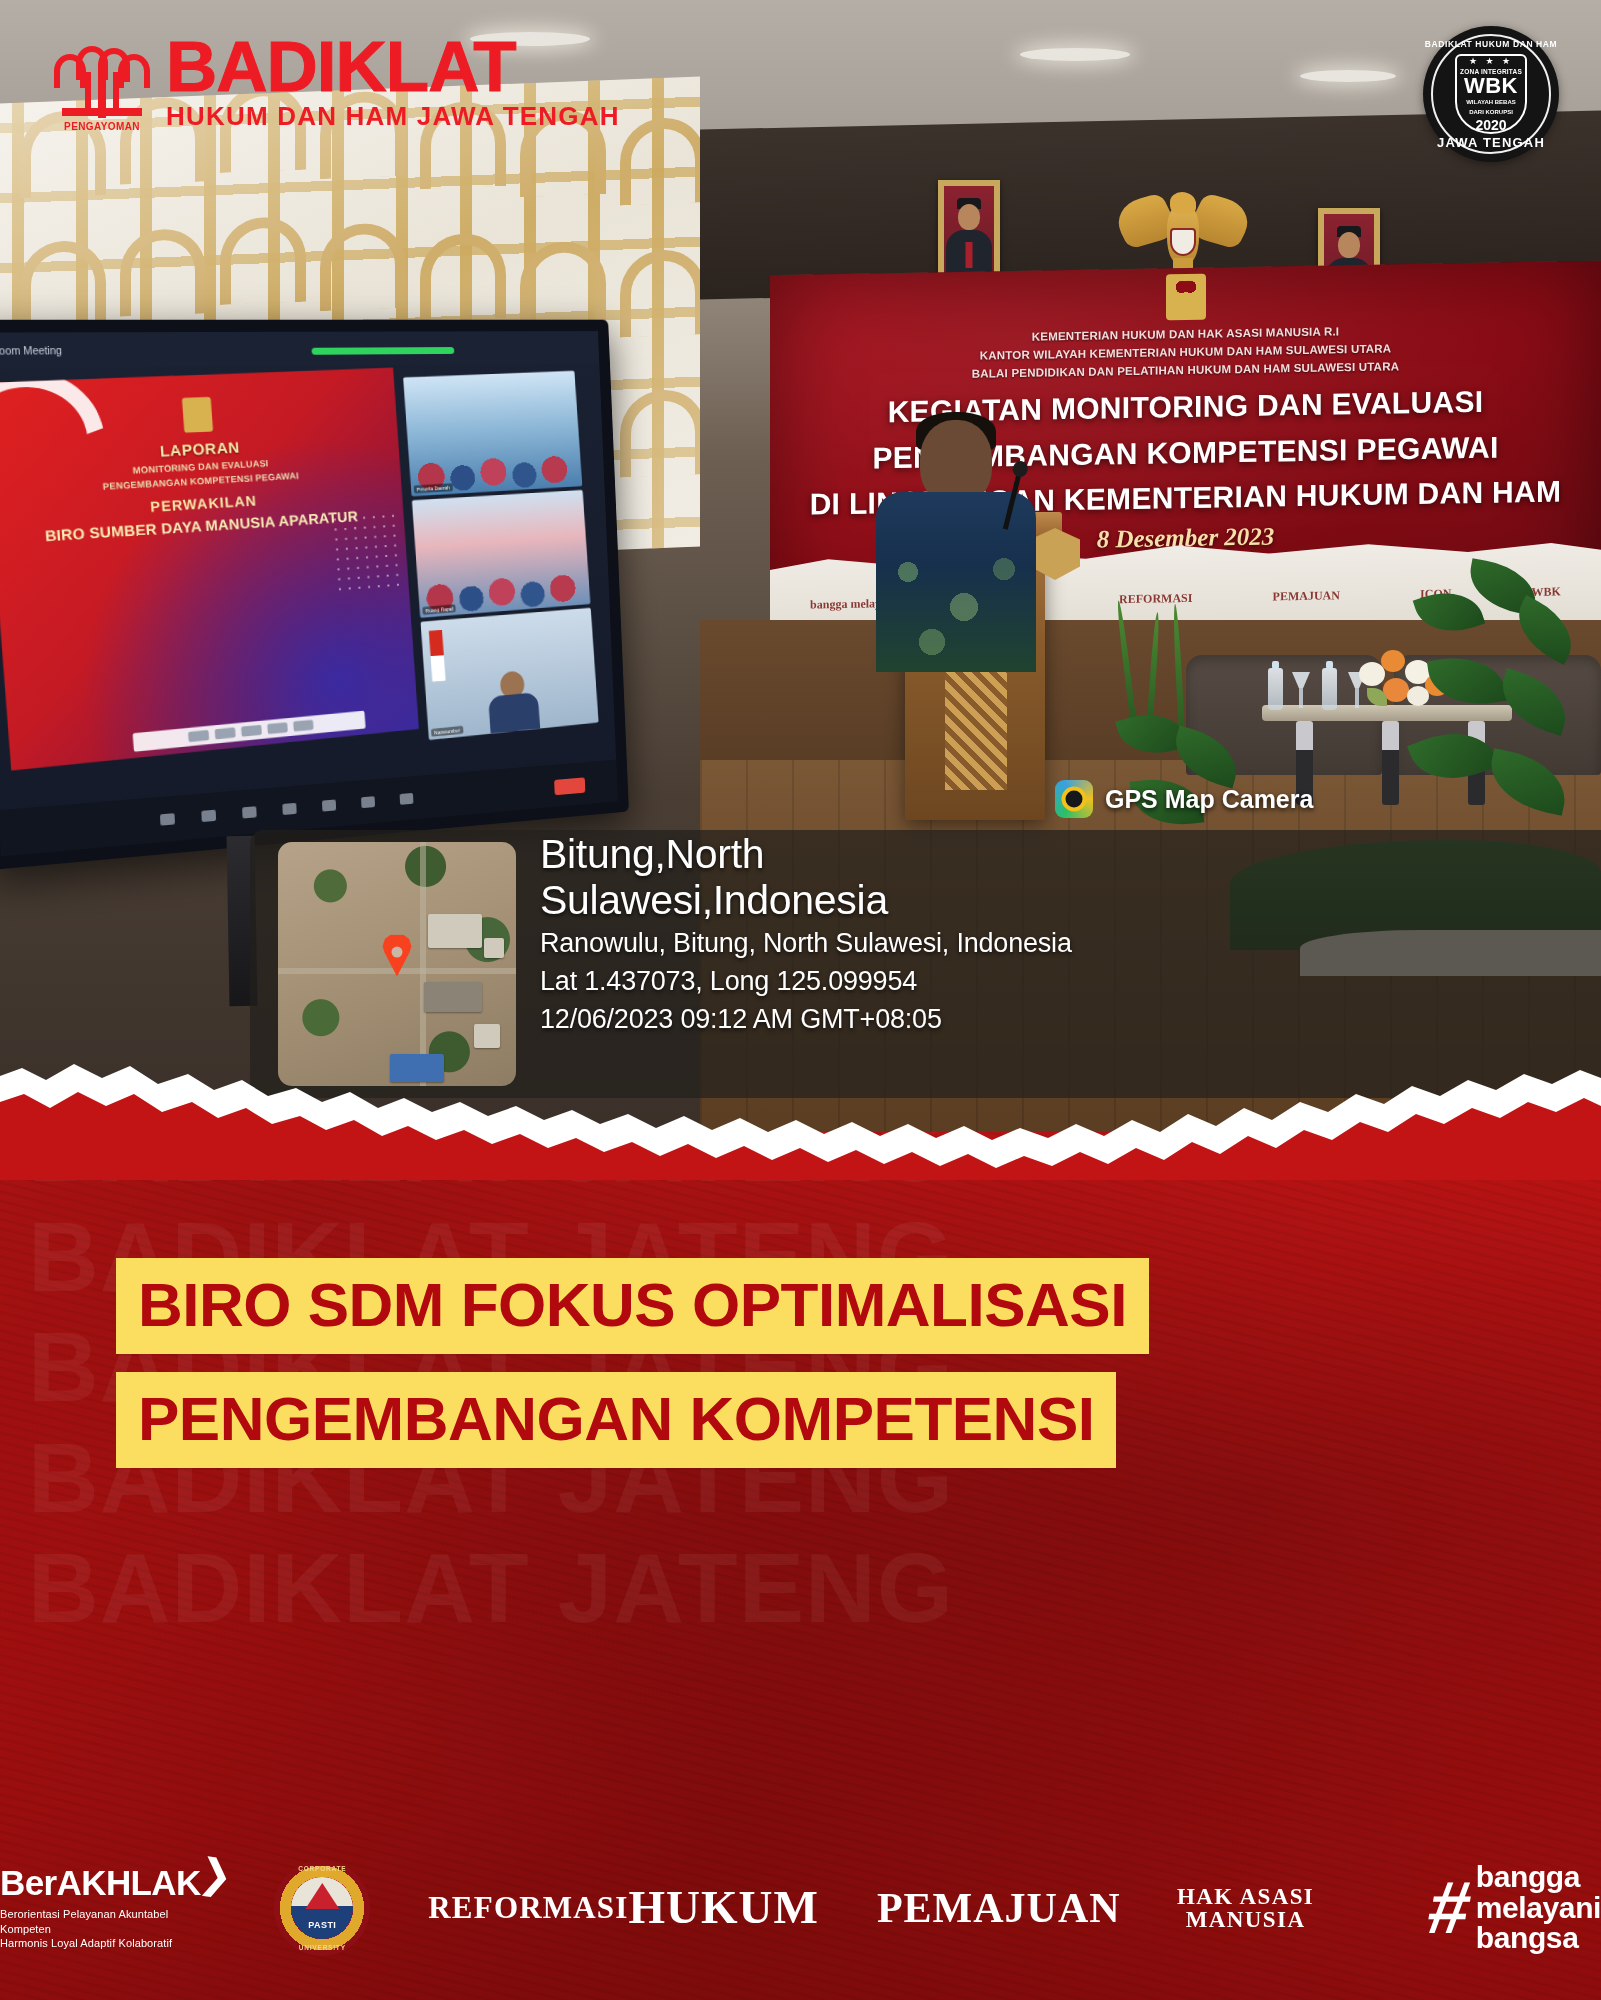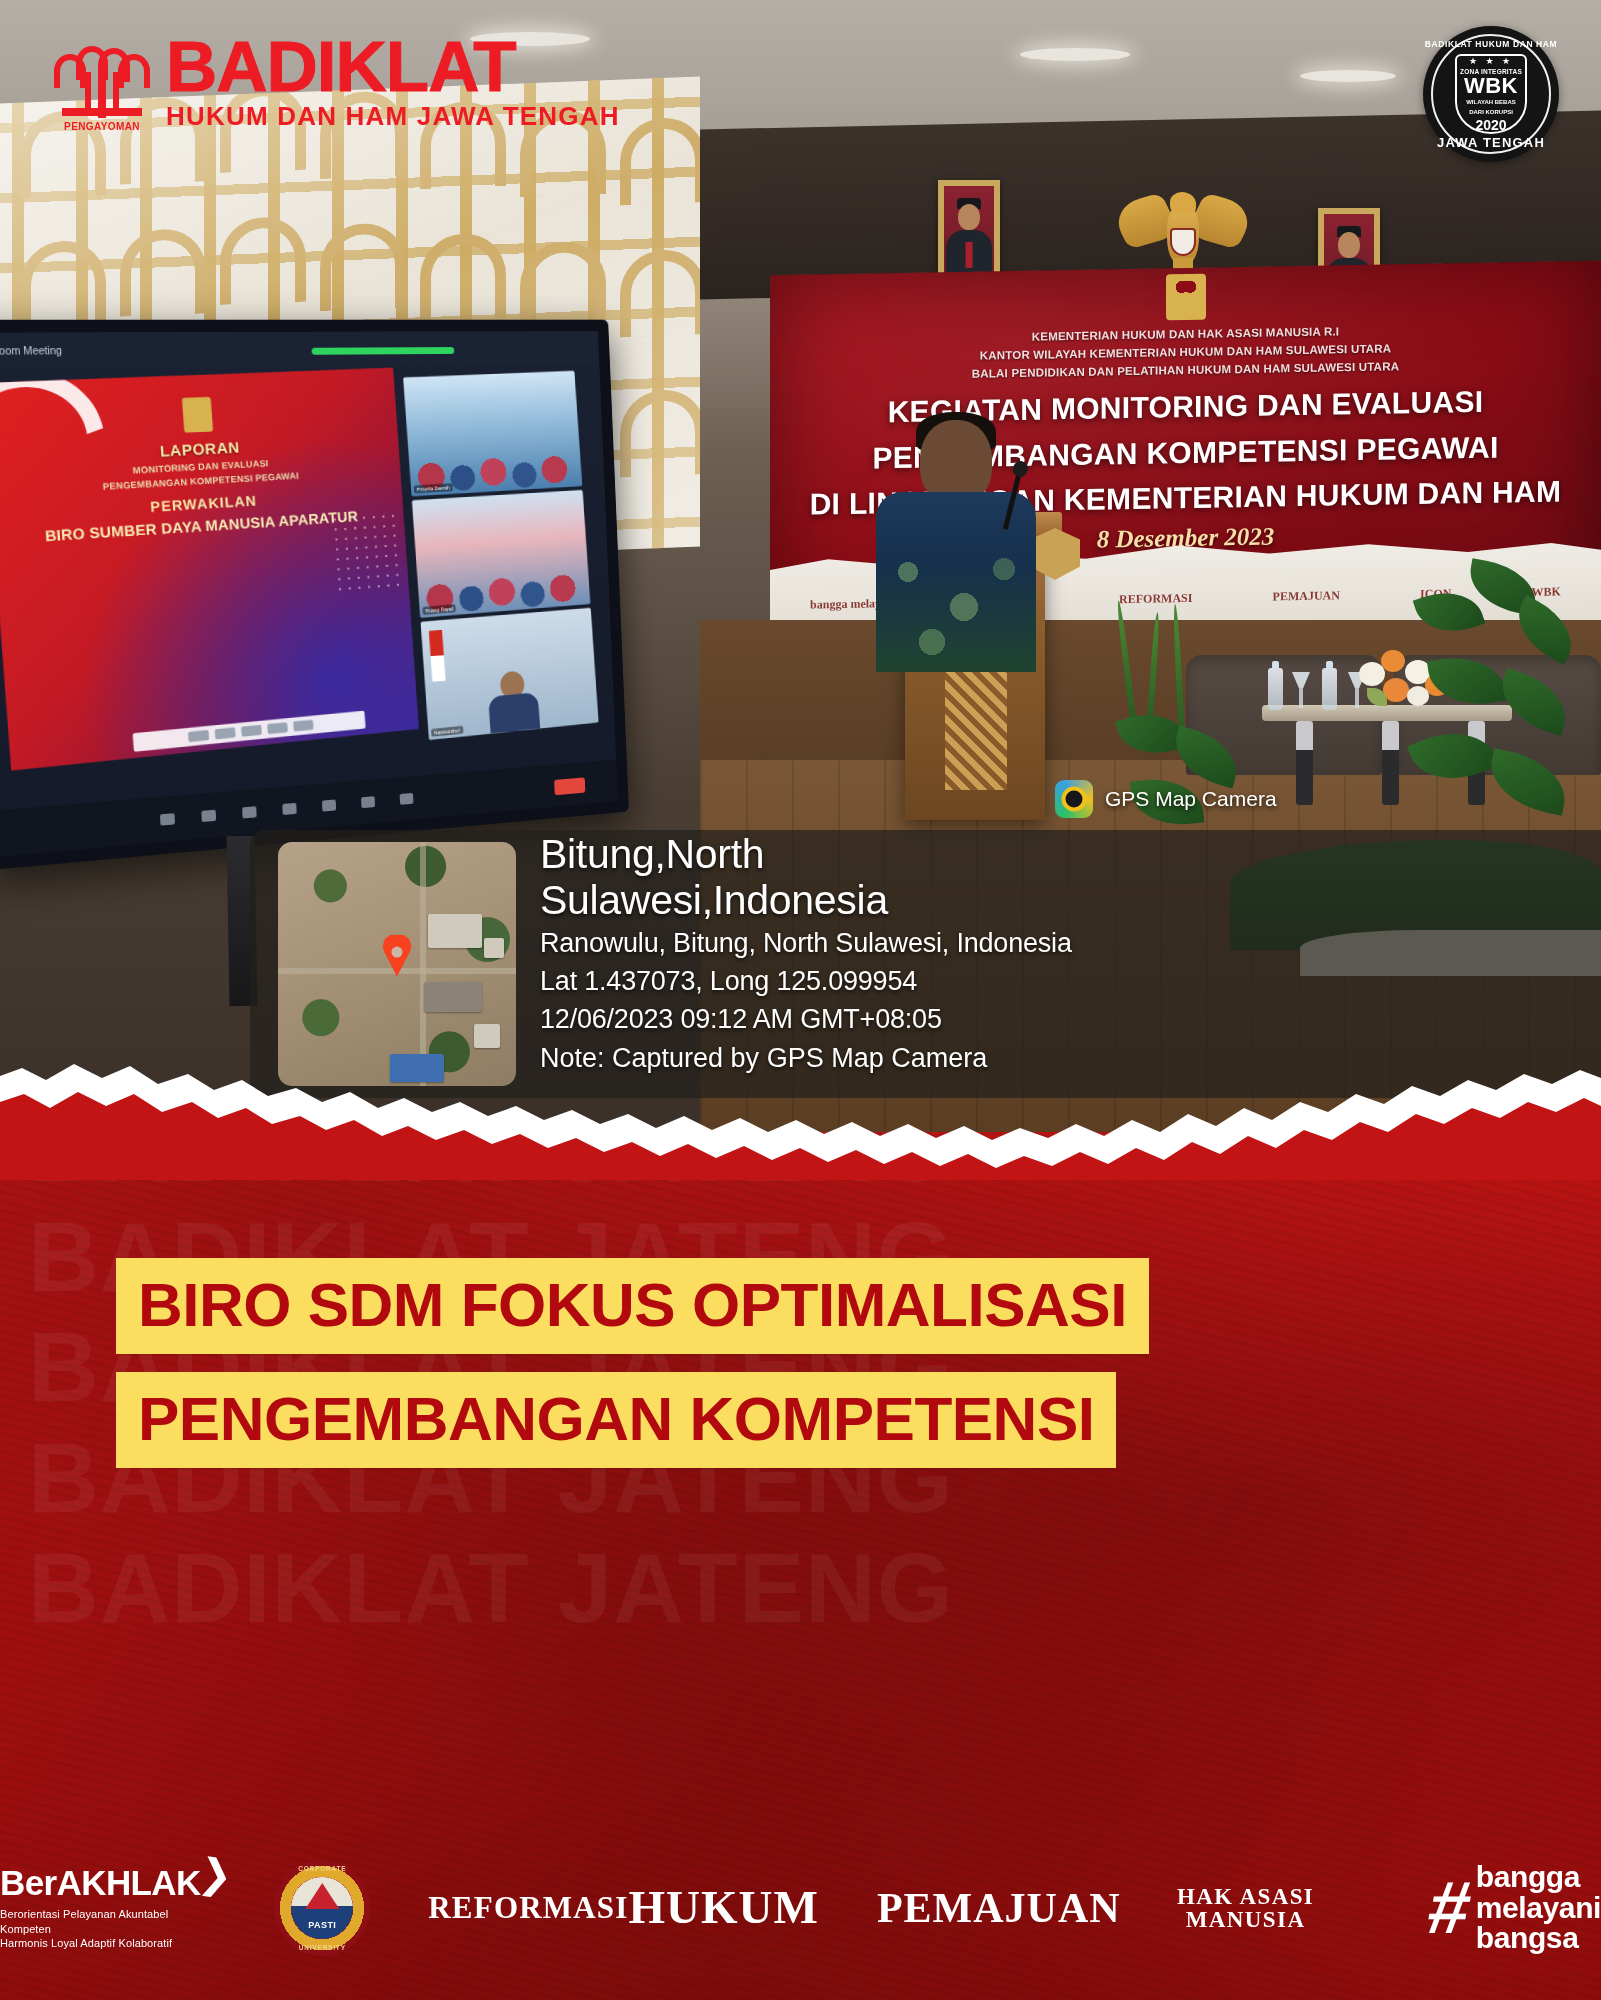--- a/index.html
+++ b/index.html
@@ -472,21 +472,21 @@
     width:38px; height:38px; border-radius:9px;
     background:conic-gradient(from 210deg,#2bbf6a,#3aa0e0,#f0c020,#2bbf6a);
     position:relative;
   }
   .gps-badge-ico::after {
     content:""; position:absolute; left:50%; top:50%; transform:translate(-50%,-50%);
     width:17px; height:17px; border-radius:50%; background:#17181b;
     box-shadow:0 0 0 4px #f2c21a;
   }
   .gps-badge-txt {
-    color:#fff; font-size:21px; font-weight:400;
+    color:#fff; font-size:25px; font-weight:700;
     text-shadow:0 2px 5px rgba(0,0,0,.8);
   }
 
   
   .brand {
     position:absolute; left:48px; top:28px; z-index:40;
     display:flex; align-items:flex-start; gap:10px;
   }
   .brand-mark { position:relative; width:108px; height:108px; }
   .brand-mark .canopy {
@@ -881,21 +881,20 @@
           <div class="p"></div>
             <div class="hole"></div>
         </div>
       </div>
       <div class="gps-text">
         <div class="gps-city">Bitung,North</div>
         <div class="gps-city">Sulawesi,Indonesia</div>
         <div class="gps-line">Ranowulu, Bitung, North Sulawesi, Indonesia</div>
         <div class="gps-line">Lat 1.437073, Long 125.099954</div>
         <div class="gps-line">12/06/2023 09:12 AM GMT+08:05</div>
-        <div class="gps-note">Note: Captured by GPS Map Camera</div>
       </div>
     </div>
   </div>
 
   <div class="brand">
     <div class="brand-mark">
       <div class="canopy">
         <i style="left:0;"></i>
         <i style="left:22px;bottom:8px;"></i>
         <i style="left:44px;bottom:6px;"></i>

